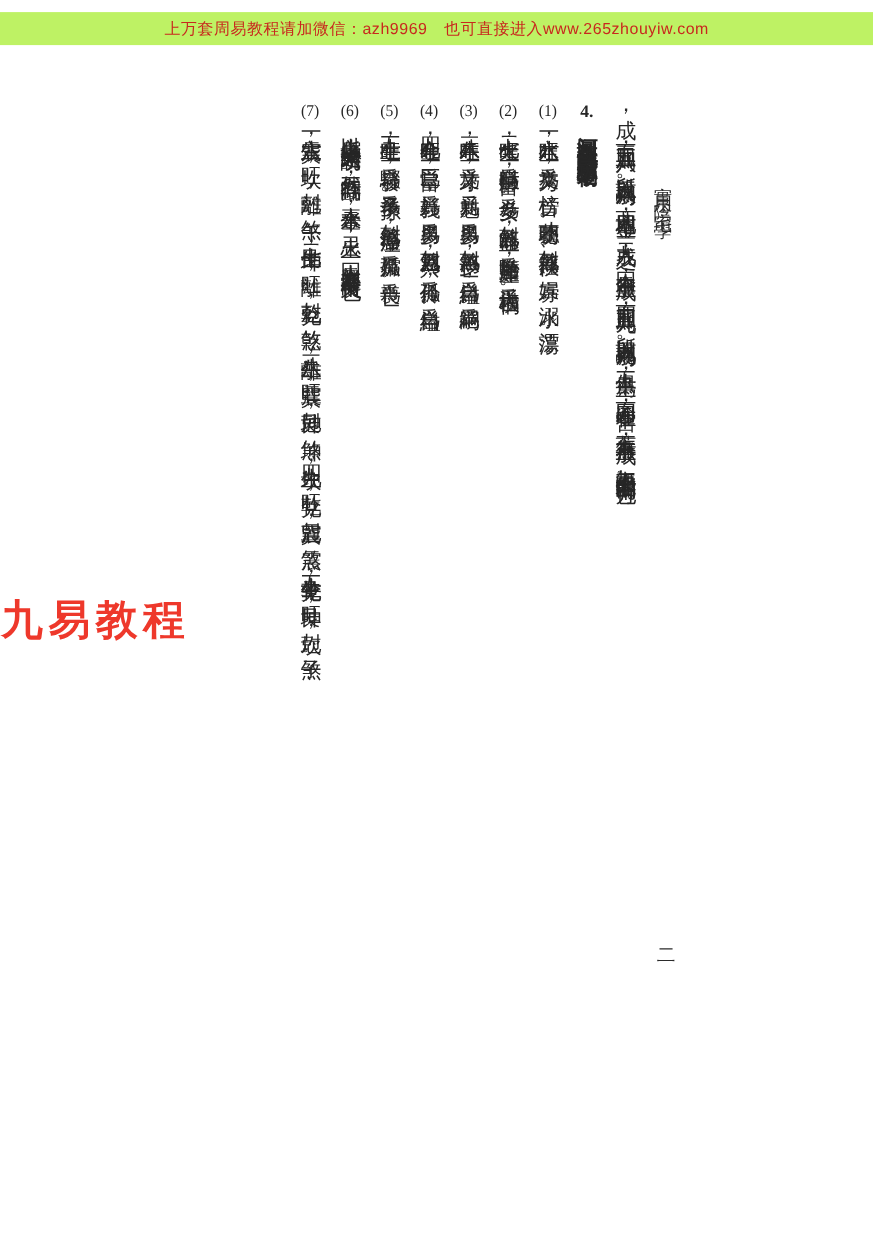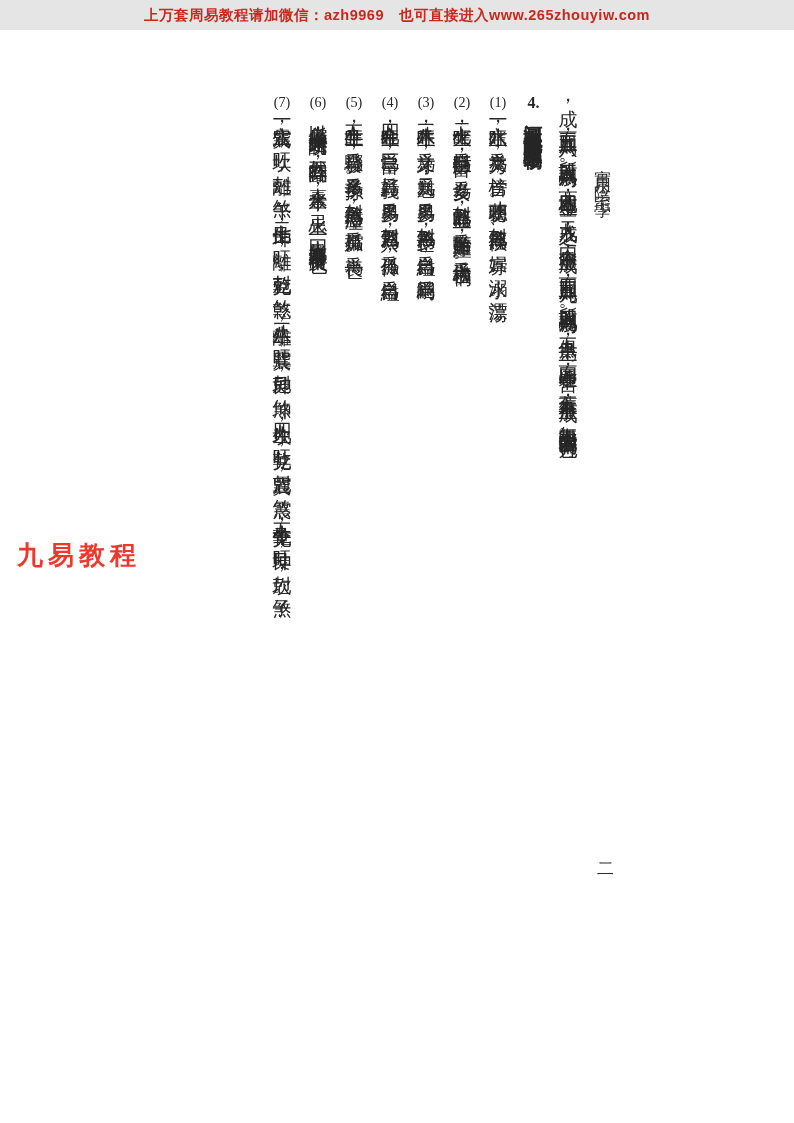--- a/index.html
+++ b/index.html
@@ -5,36 +5,35 @@
   html,body{margin:0;padding:0;}
   .page{
     position:relative;
     width:794px;height:1123px;
     background:#ffffff;
     overflow:hidden;
     font-family:"Liberation Serif","DejaVu Serif",serif;
     color:#2b2b2b;
   }
   .banner{
-    position:absolute;top:0;left:0;width:794px;height:30px;
-    background:#e5e5e5;
+    position:absolute;top:11px;left:0;width:794px;height:30px;
+    background:#bef264;
     display:flex;align-items:center;justify-content:center;
     font-family:"Liberation Sans","DejaVu Sans",sans-serif;
-    font-weight:bold;
   }
   .banner-text{
     color:#c8281e;
     font-size:14.5px;
     letter-spacing:0.5px;
     white-space:nowrap;
   }
   .watermark{
-    position:absolute;left:17px;top:538px;
+    position:absolute;left:1px;top:538px;
     color:#ee382b;
-    font-size:26px;font-weight:bold;
+    font-size:38px;font-weight:bold;
     letter-spacing:5px;
     font-family:"Liberation Sans","DejaVu Sans",sans-serif;
     white-space:nowrap;
   }
   .book-title{
     position:absolute;left:591px;top:156px;
     writing-mode:vertical-rl;
     font-size:17px;
     letter-spacing:8px;
     color:#2b2b2b;

